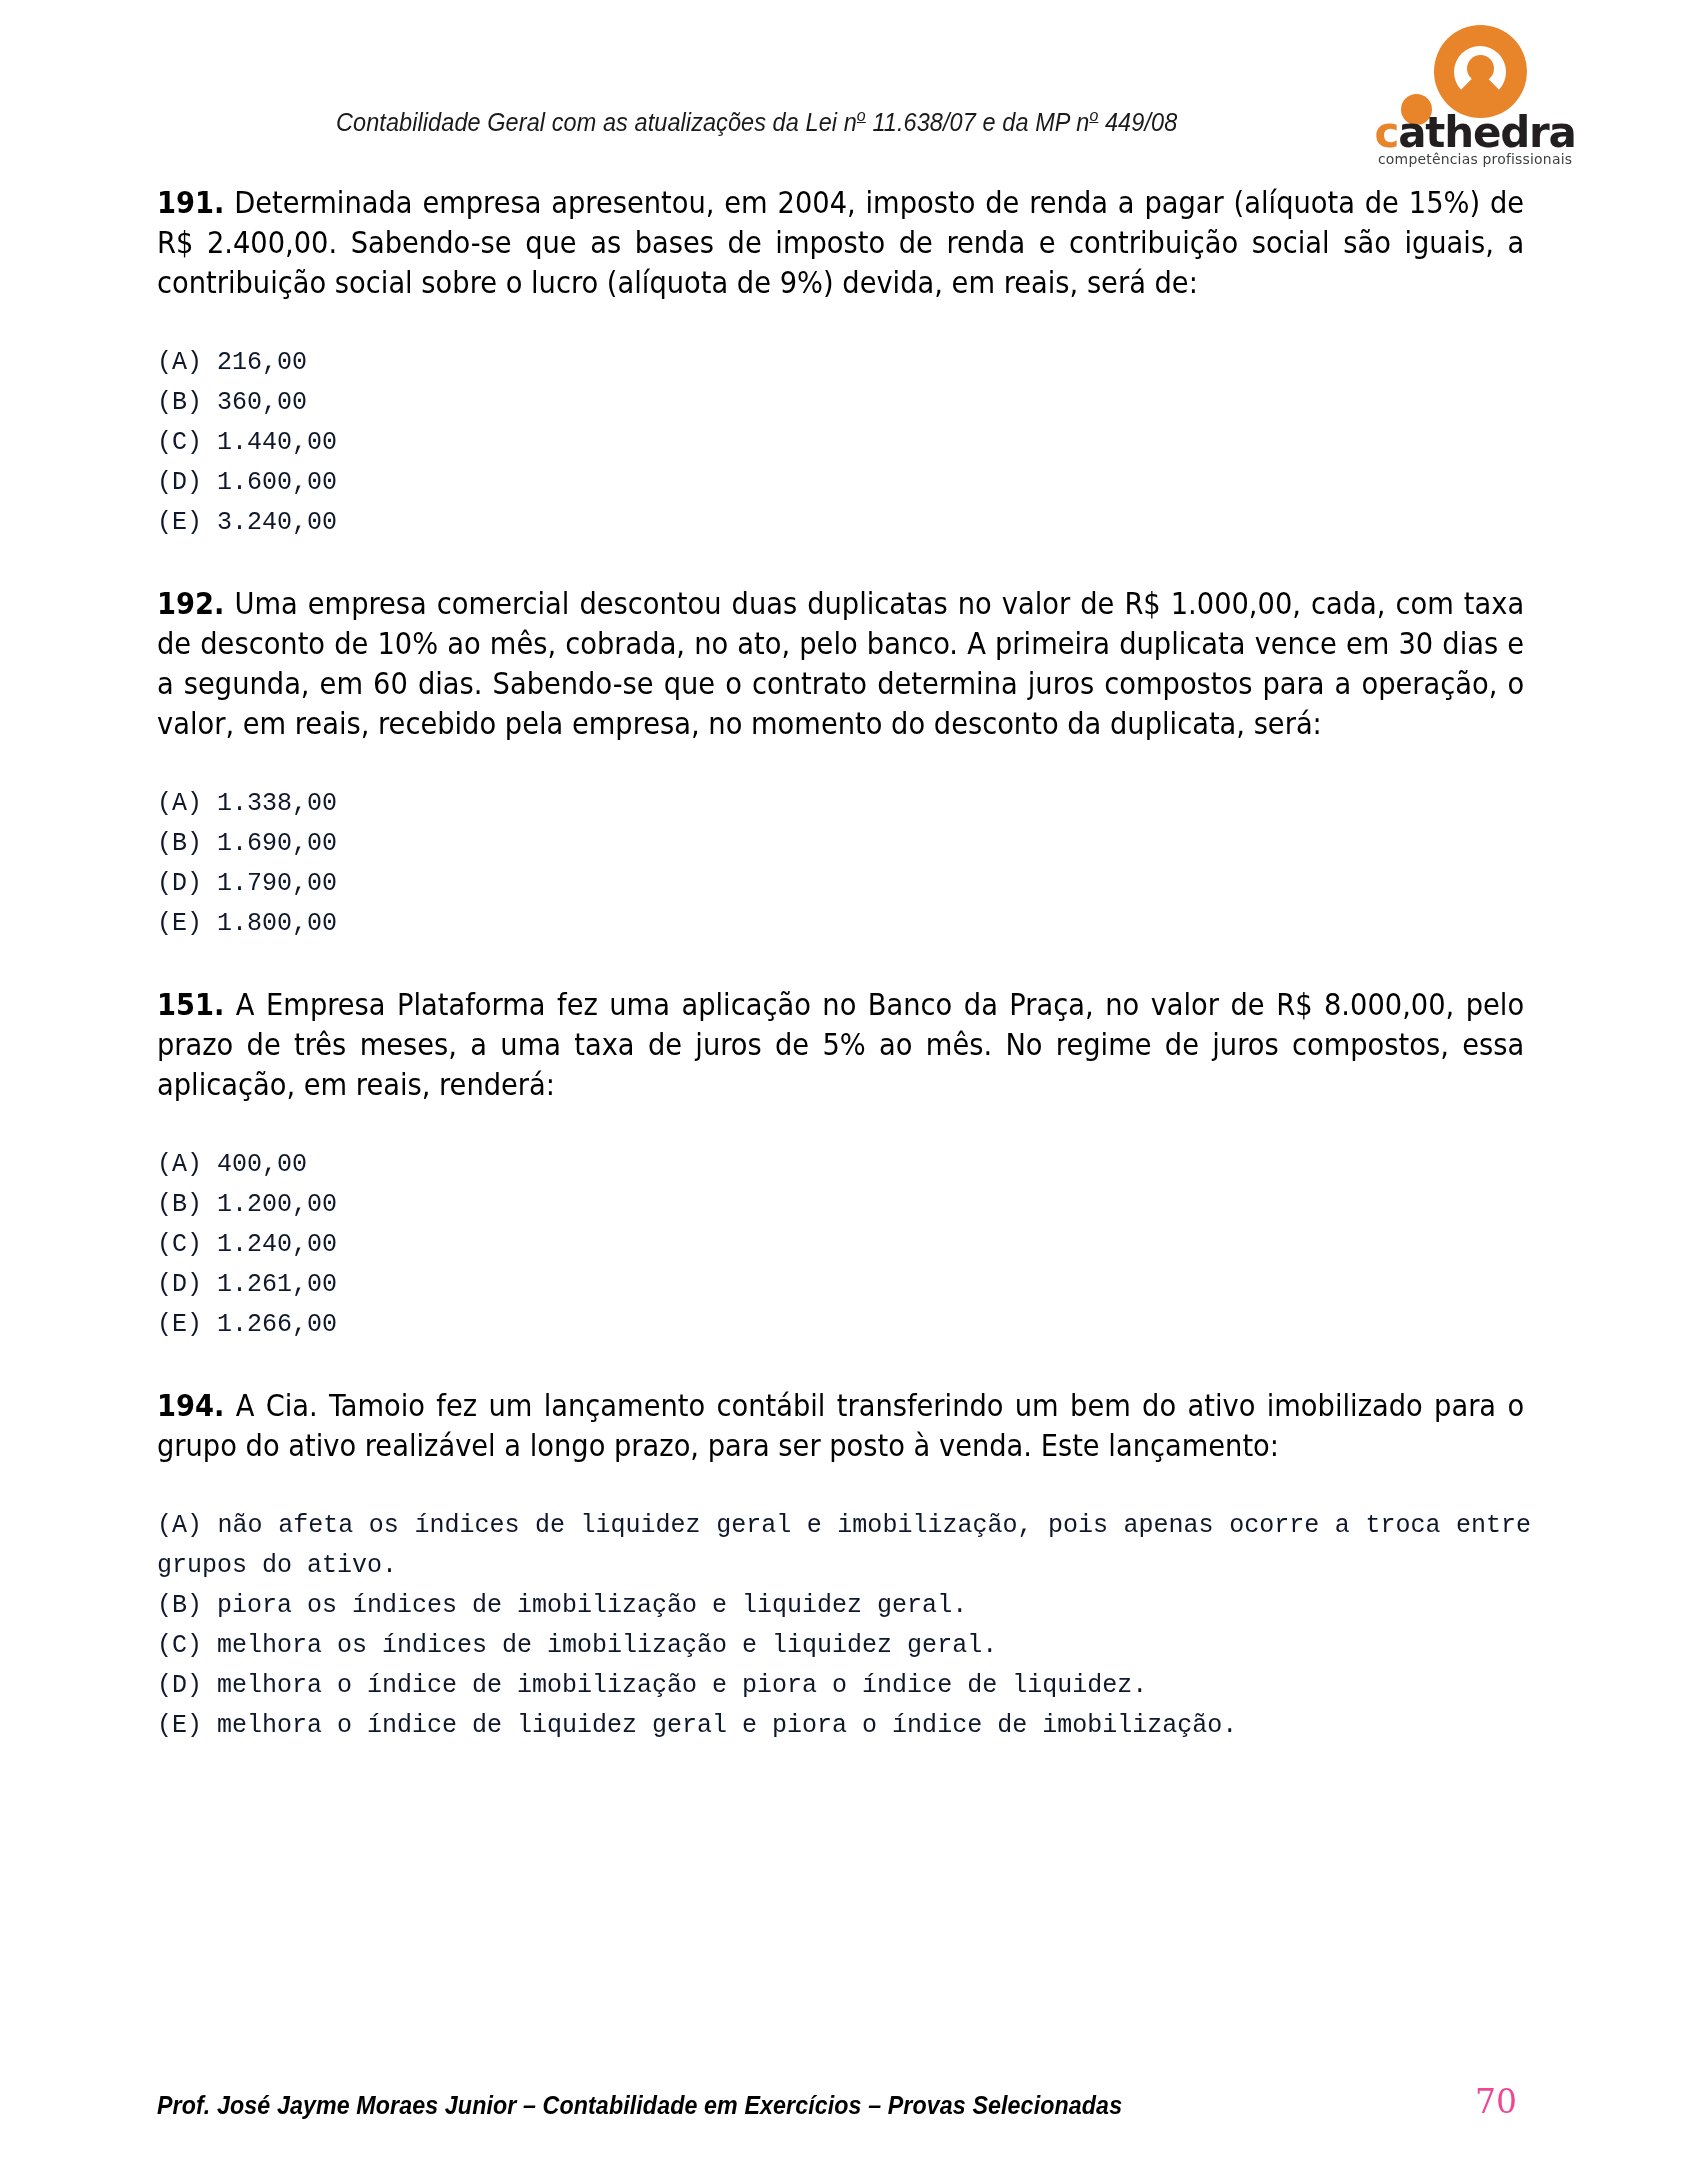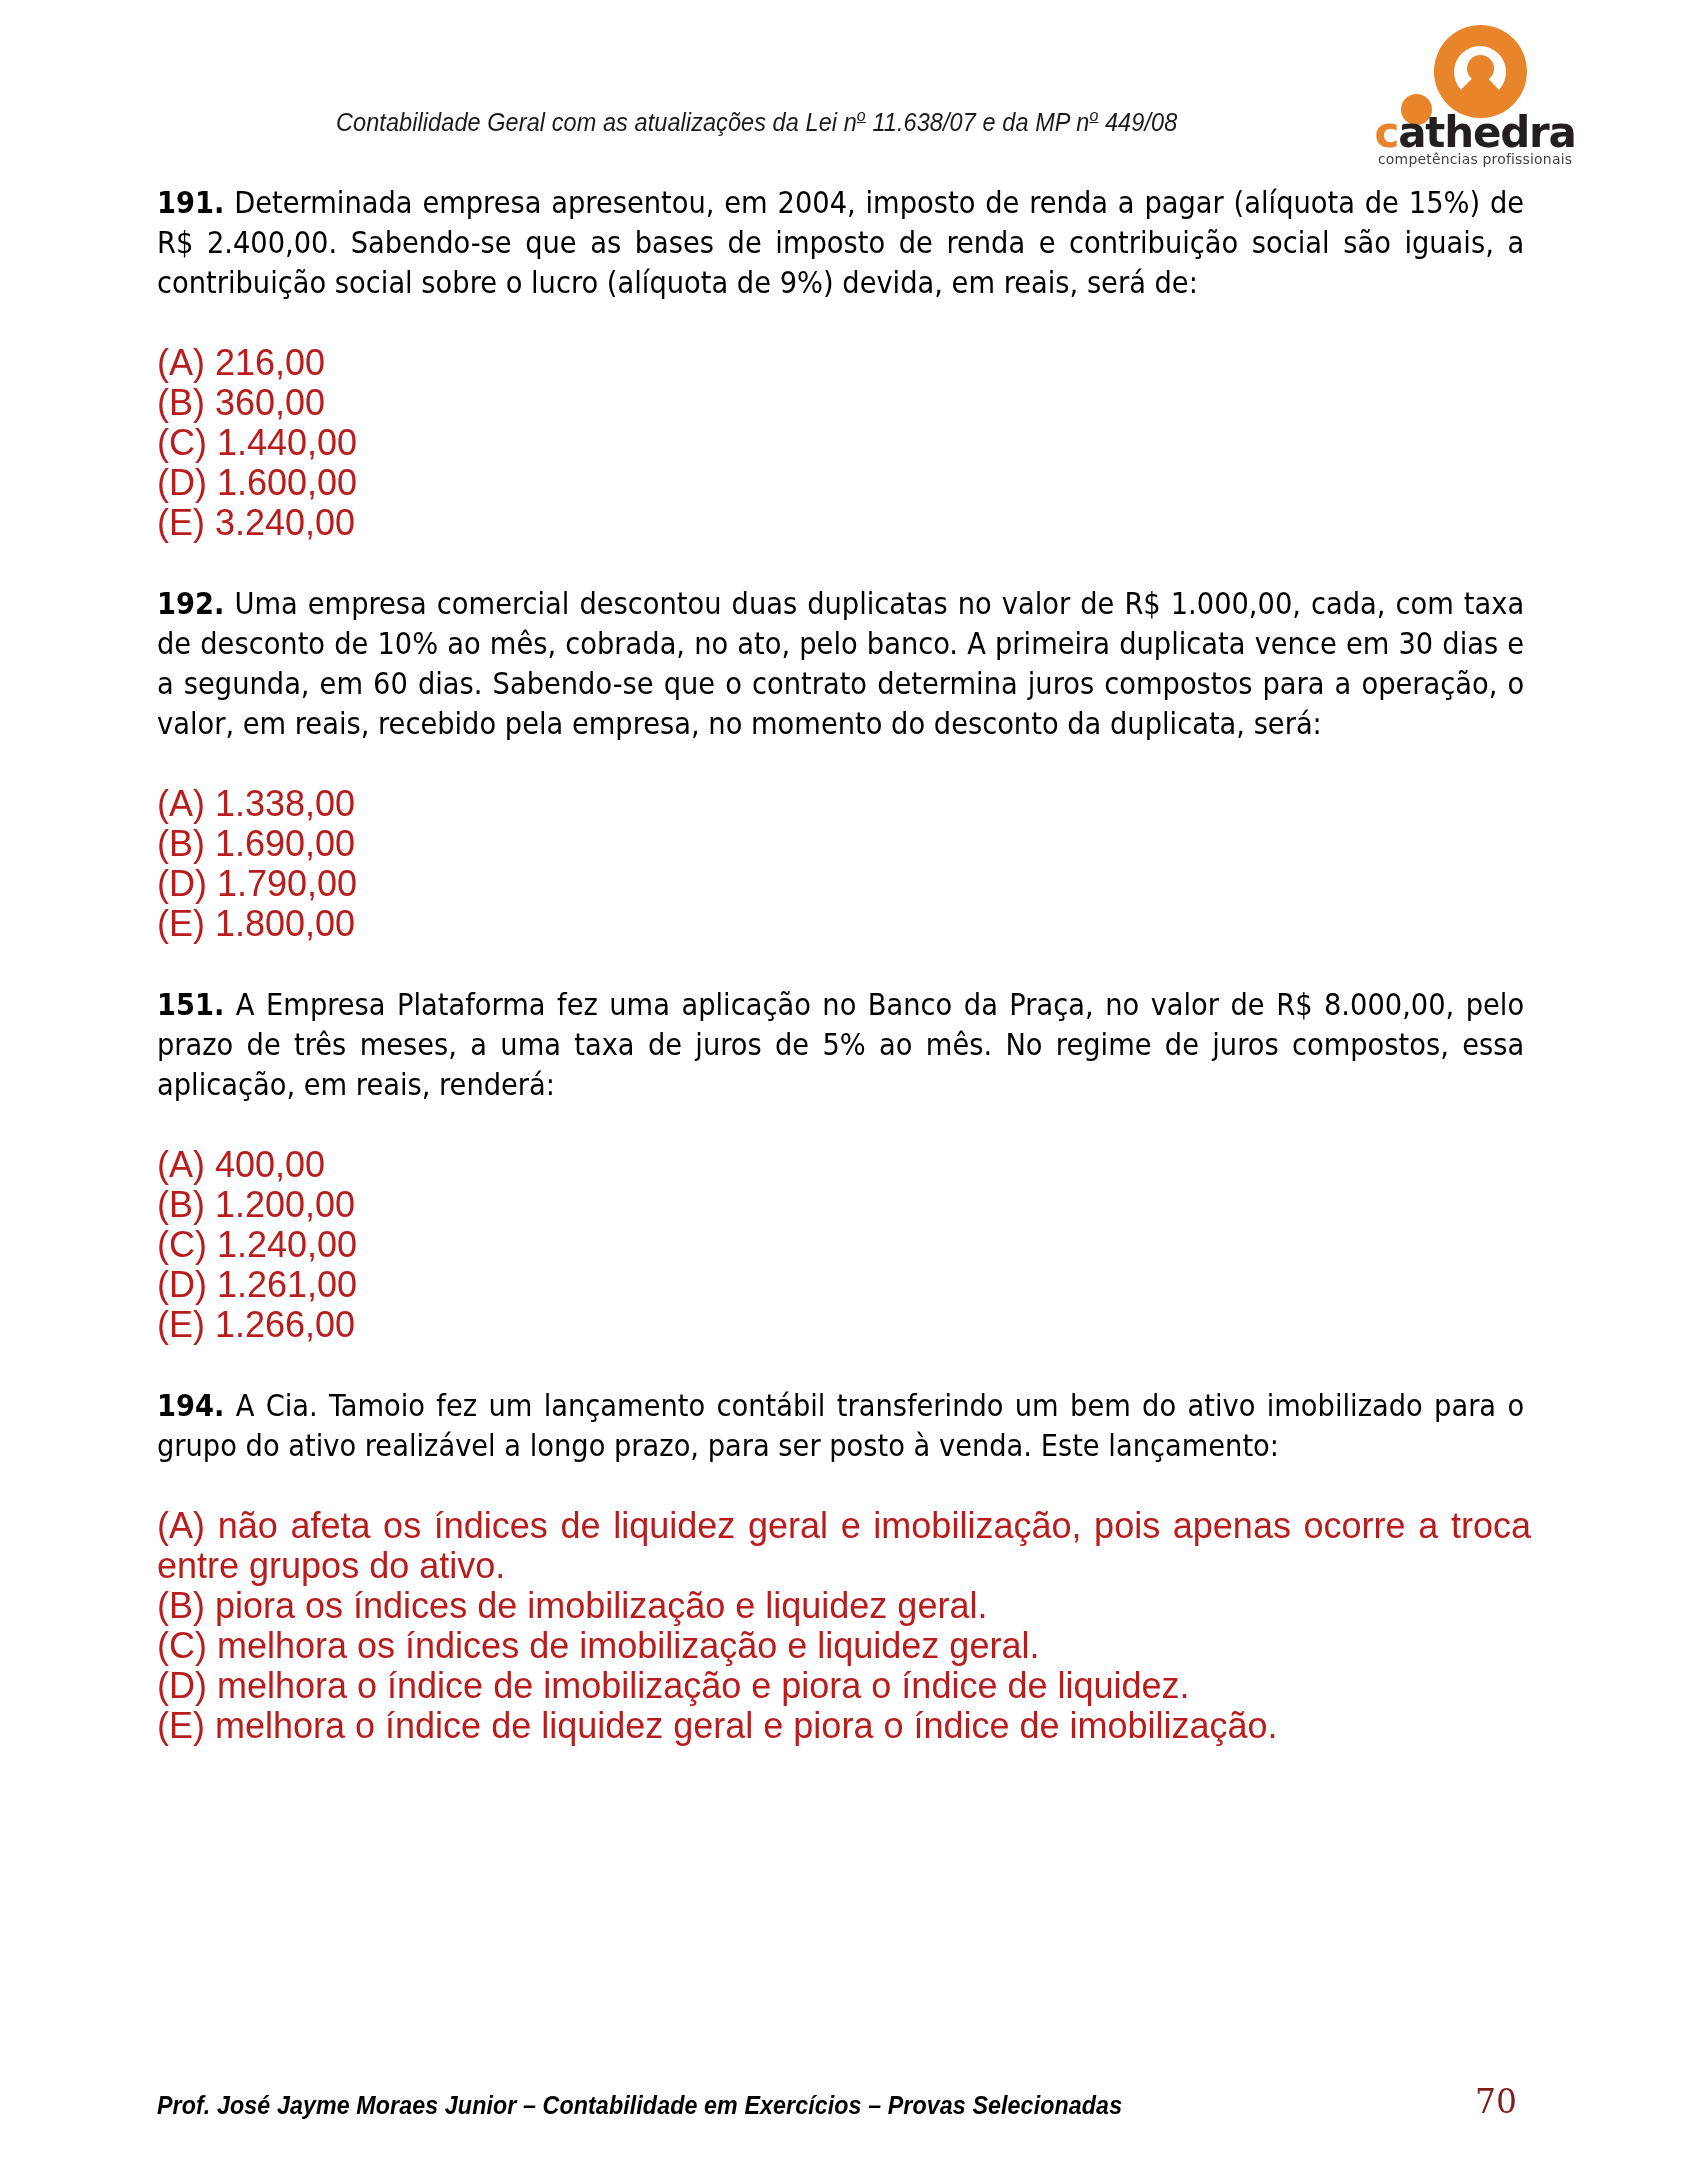--- a/index.html
+++ b/index.html
@@ -154,24 +154,24 @@
   }
   .q-stem .q-num {
     font-weight: bold;
   }
   .q-options {
     margin: 0;
     padding: 0;
     list-style: none;
   }
   .q-options li {
-    font-family: Liberation Sans, sans-serif;
-    font-size: 36px;
+    font-family: Liberation Mono, monospace;
+    font-size: 25px;
     line-height: 40px;
-    color: #b91c1c;
+    color: #0f172a;
     text-align: justify;
     white-space: normal;
   }
   .q-options.nowrap li {
     white-space: nowrap;
   }
 
   
   .spacer-after-stem { height: 40px; }
   .spacer-after-opts { height: 41px; }
@@ -197,21 +197,21 @@
     white-space: nowrap;
     transform: scaleX(0.93);
     transform-origin: left center;
   }
   .footer-page {
     position: absolute;
     left: 1475px;
     top: 31px;
     font-family: "DejaVu Serif", serif;
     font-size: 33px;
-    color: #7f1d1d;
+    color: #ec4899;
   }
 </style>
 </head>
 <body>
 
 <div class="page">
 
   <div class="header">
     <div class="header-title">
       <span>Contabilidade Geral com as atualizações da Lei n</span><sup>o</sup><span> 11.638/07 e da MP n</span><sup>o</sup><span> 449/08</span>

